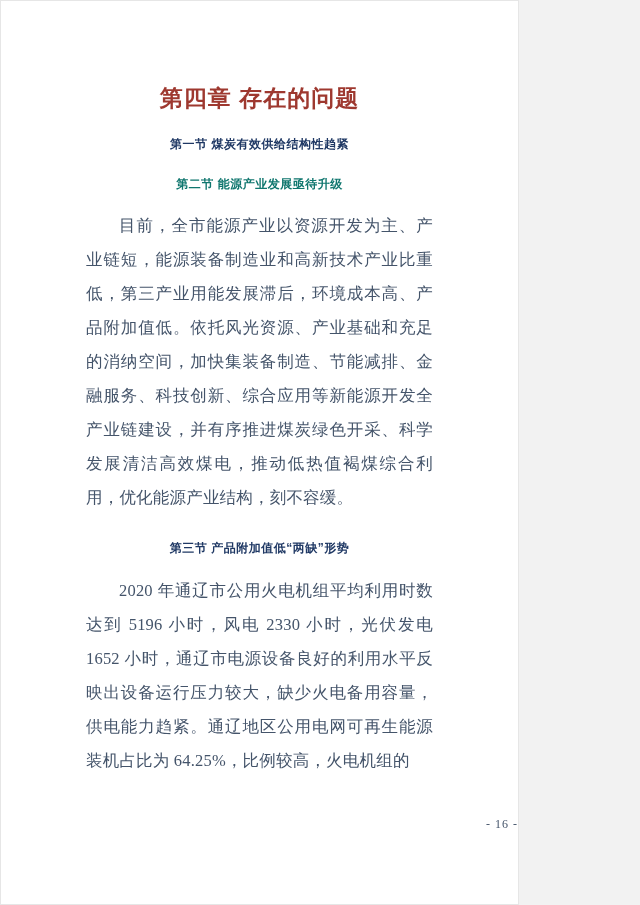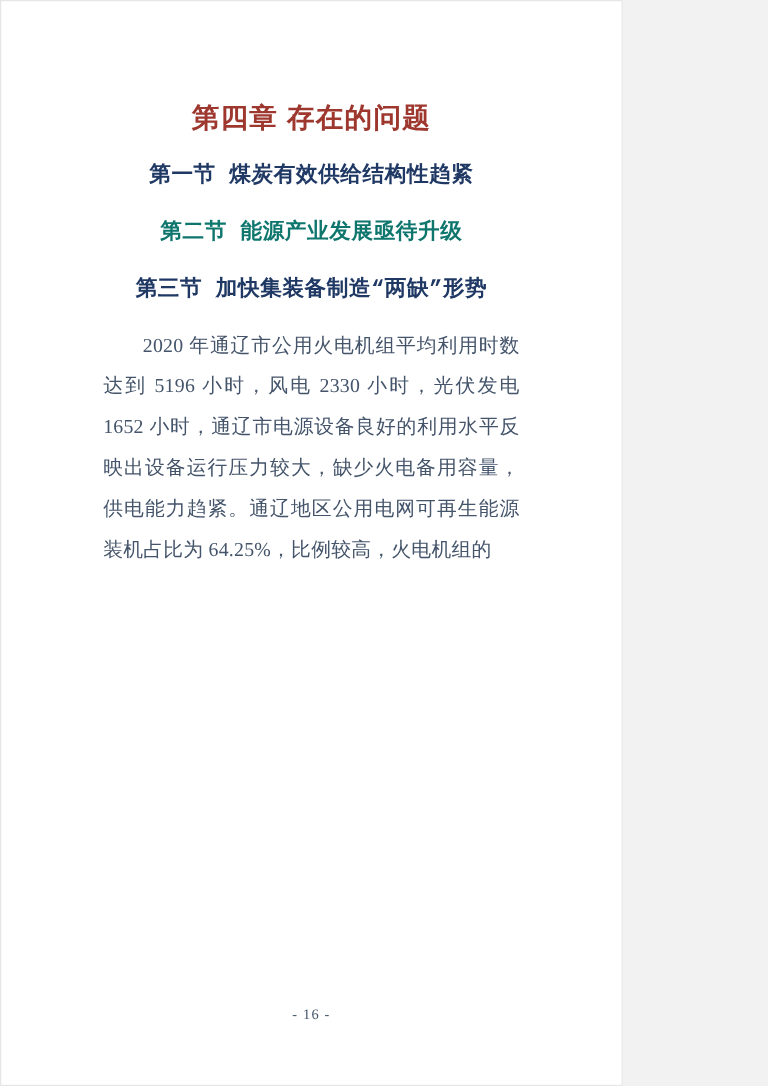--- a/index.html
+++ b/index.html
@@ -19,64 +19,65 @@
   }
   .chapter-title {
     font-family: "Liberation Sans", "DejaVu Sans", sans-serif;
     font-weight: bold;
     font-size: 23px;
     line-height: 1.2;
     text-align: center;
     letter-spacing: 1px;
   }
   .section-heading {
-    font-family: Liberation Mono, monospace;
+    font-family: Liberation Sans, sans-serif;
     font-weight: bold;
-    font-size: 18px;
+    font-size: 12px;
     line-height: 1.2;
     text-align: center;
     letter-spacing: 0.5px;
     margin-top: 26px;
     margin-bottom: 18px;
   }
   .section-heading.first {
     margin-top: 24px;
   }
   .body-paragraph {
     font-size: 16.5px;
     line-height: 34px;
     text-align: justify;
     text-indent: 2em;
     letter-spacing: 0.2px;
   }
   .page-number {
     position: absolute;
     left: 0;
     right: 0;
-    bottom: 51px;
-    text-align: center;
+    bottom: 72px;
+    text-align: right;
     font-size: 12px;
     letter-spacing: 1px;
   }
 </style>
 </head>
 <body>
 
 <div class="page">
 
   <h1 class="chapter-title" style="color: rgb(158, 56, 47);">第四章 存在的问题</h1>
 
   <section>
     <h2 class="section-heading first" style="color: rgb(31, 56, 100);">第一节 煤炭有效供给结构性趋紧</h2>
   </section>
 
   <section>
     <h2 class="section-heading" style="color: #0f766e;">第二节 能源产业发展亟待升级</h2>
+    <p class="body-paragraph" style="color: rgb(68, 84, 106);">目前，全市能源产业以资源开发为主、产业链短，能源装备制造业和高新技术产业比重低，第三产业用能发展滞后，环境成本高、产品附加值低。依托风光资源、产业基础和充足的消纳空间，加快集装备制造、节能减排、金融服务、科技创新、综合应用等新能源开发全产业链建设，并有序推进煤炭绿色开采、科学发展清洁高效煤电，推动低热值褐煤综合利用，优化能源产业结构，刻不容缓。</p>
   </section>
 
   <section>
-    <h2 class="section-heading" style="color: rgb(31, 56, 100);">第三节 加快集装备制造“两缺”形势</h2>
+    <h2 class="section-heading" style="color: rgb(31, 56, 100);">第三节 产品附加值低“两缺”形势</h2>
     <p class="body-paragraph" style="color: rgb(68, 84, 106);">2020 年通辽市公用火电机组平均利用时数达到 5196 小时，风电 2330 小时，光伏发电 1652 小时，通辽市电源设备良好的利用水平反映出设备运行压力较大，缺少火电备用容量，供电能力趋紧。通辽地区公用电网可再生能源装机占比为 64.25%，比例较高，火电机组的</p>
   </section>
 
   <div class="page-number" style="color: rgb(68, 84, 106);">- 16 -</div>
 
 </div>
 
 </body></html>

